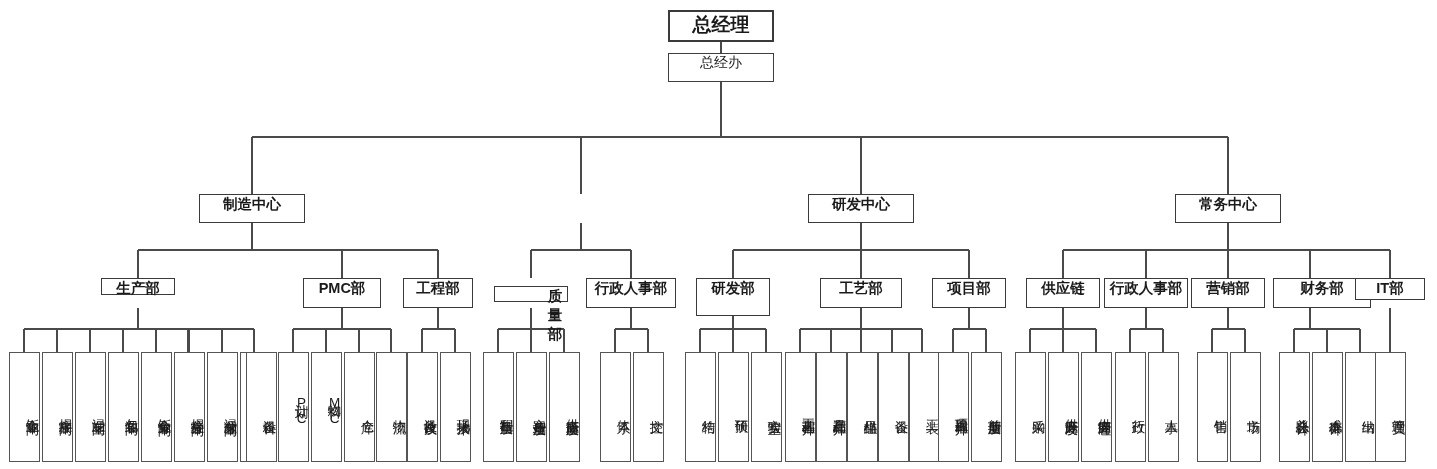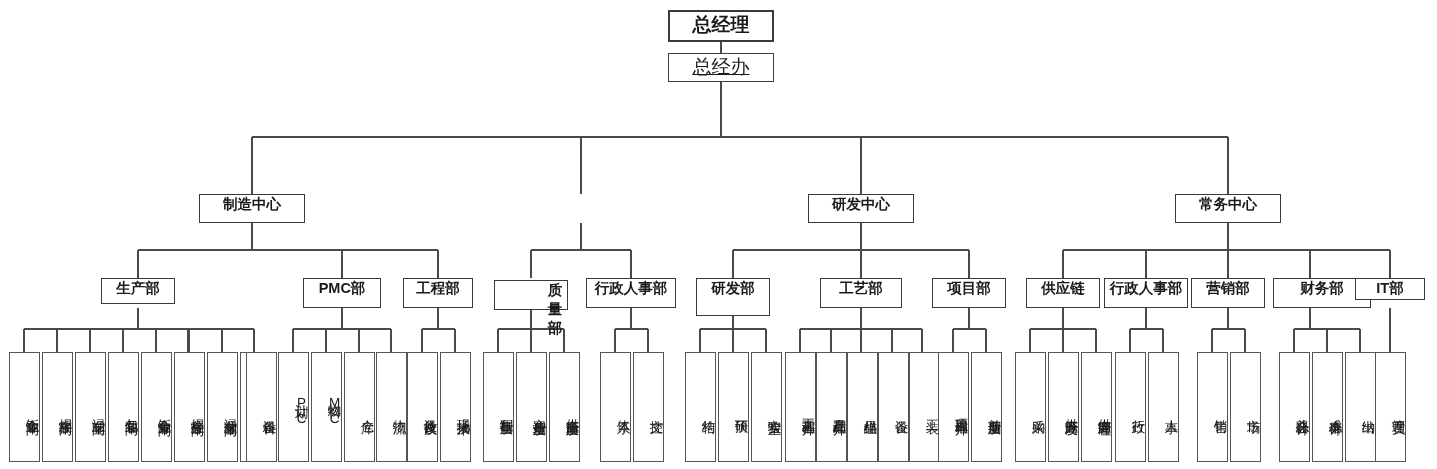--- a/index.html
+++ b/index.html
@@ -40,22 +40,21 @@
     z-index: 2;
   }
   .node.lvl0 {
     border: 2.2px solid #3a3a3a;
     font-weight: bold;
     font-size: 19px;
   }
   .node.lvl1 {
     border: 1.8px solid #3f3f3f;
     font-weight: normal;
-    font-size: 19px;
-    text-decoration: underline;
+    font-size: 14px;
   }
   .node.lvl2 {
     border: 1.8px solid #3a3a3a;
     font-weight: bold;
     font-size: 14.5px;
   }
   .node.lvl3 {
     border: 1.8px solid #3a3a3a;
     font-weight: bold;
     font-size: 14.5px;
@@ -214,30 +213,30 @@
   <div class="node lvl2" style="left:199px; top:194px; width:106px; height:29px;">
     <span>制造中心</span>
   </div>
   <div class="node lvl2" style="left:808px; top:194px; width:106px; height:29px;">
     <span>研发中心</span>
   </div>
   <div class="node lvl2" style="left:1175px; top:194px; width:106px; height:29px;">
     <span>常务中心</span>
   </div>
 
-  <div class="node lvl3" style="left:101px; top:278px; width:74px; height:26px;">
+  <div class="node lvl3" style="left:101px; top:278px; width:74px; height:17px;">
     <span>生产部</span>
   </div>
   <div class="node lvl3" style="left:303px; top:278px; width:78px; height:30px;">
     <span>PMC部</span>
   </div>
   <div class="node lvl3" style="left:403px; top:278px; width:70px; height:30px;">
     <span>工程部</span>
   </div>
-  <div class="node lvl3" style="left:494px; top:280px; width:74px; height:30px;padding-left:48px;">
+  <div class="node lvl3" style="left:494px; top:286px; width:74px; height:16px;padding-left:48px;">
     <span>质量部</span>
   </div>
   <div class="node lvl3" style="left:586px; top:278px; width:90px; height:30px;">
     <span>行政人事部</span>
   </div>
   <div class="node lvl3" style="left:696px; top:278px; width:74px; height:38px;">
     <span>研发部</span>
   </div>
   <div class="node lvl3" style="left:820px; top:278px; width:82px; height:30px;">
     <span>工艺部</span>

